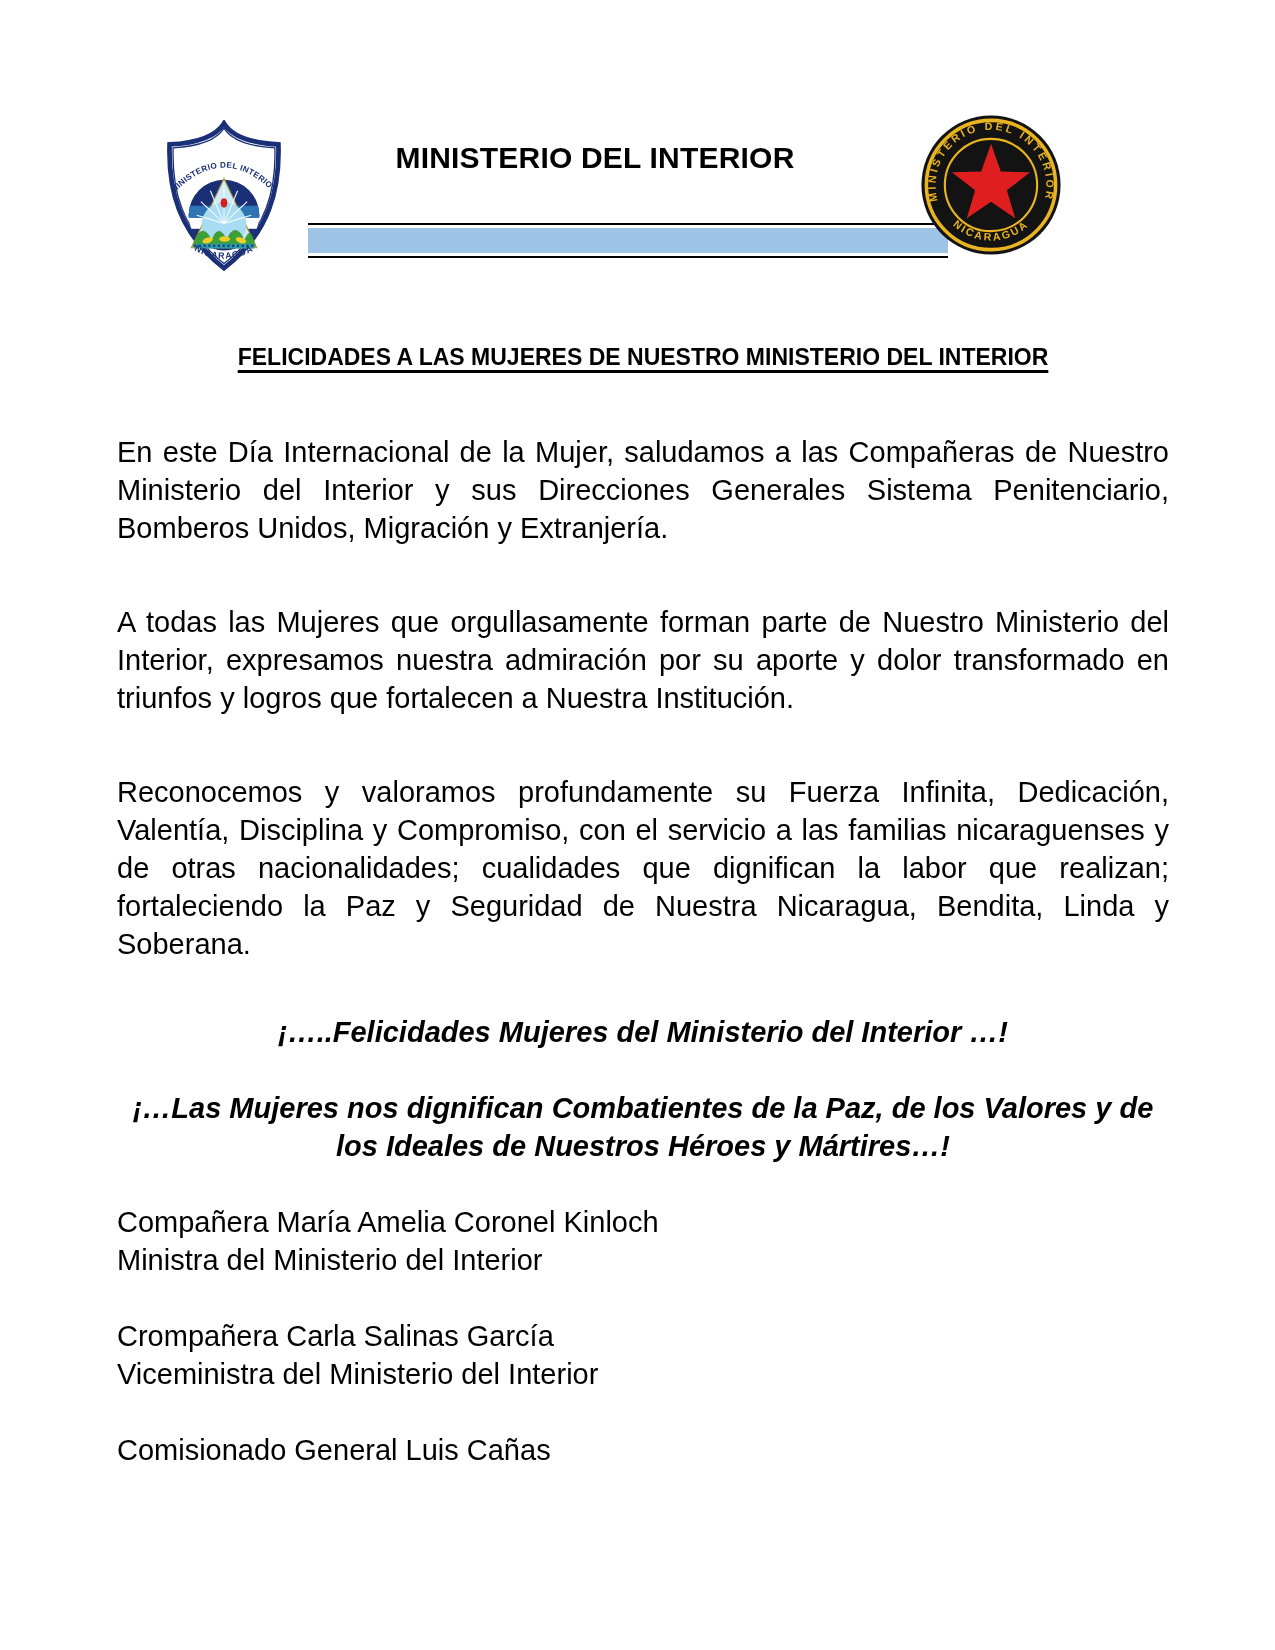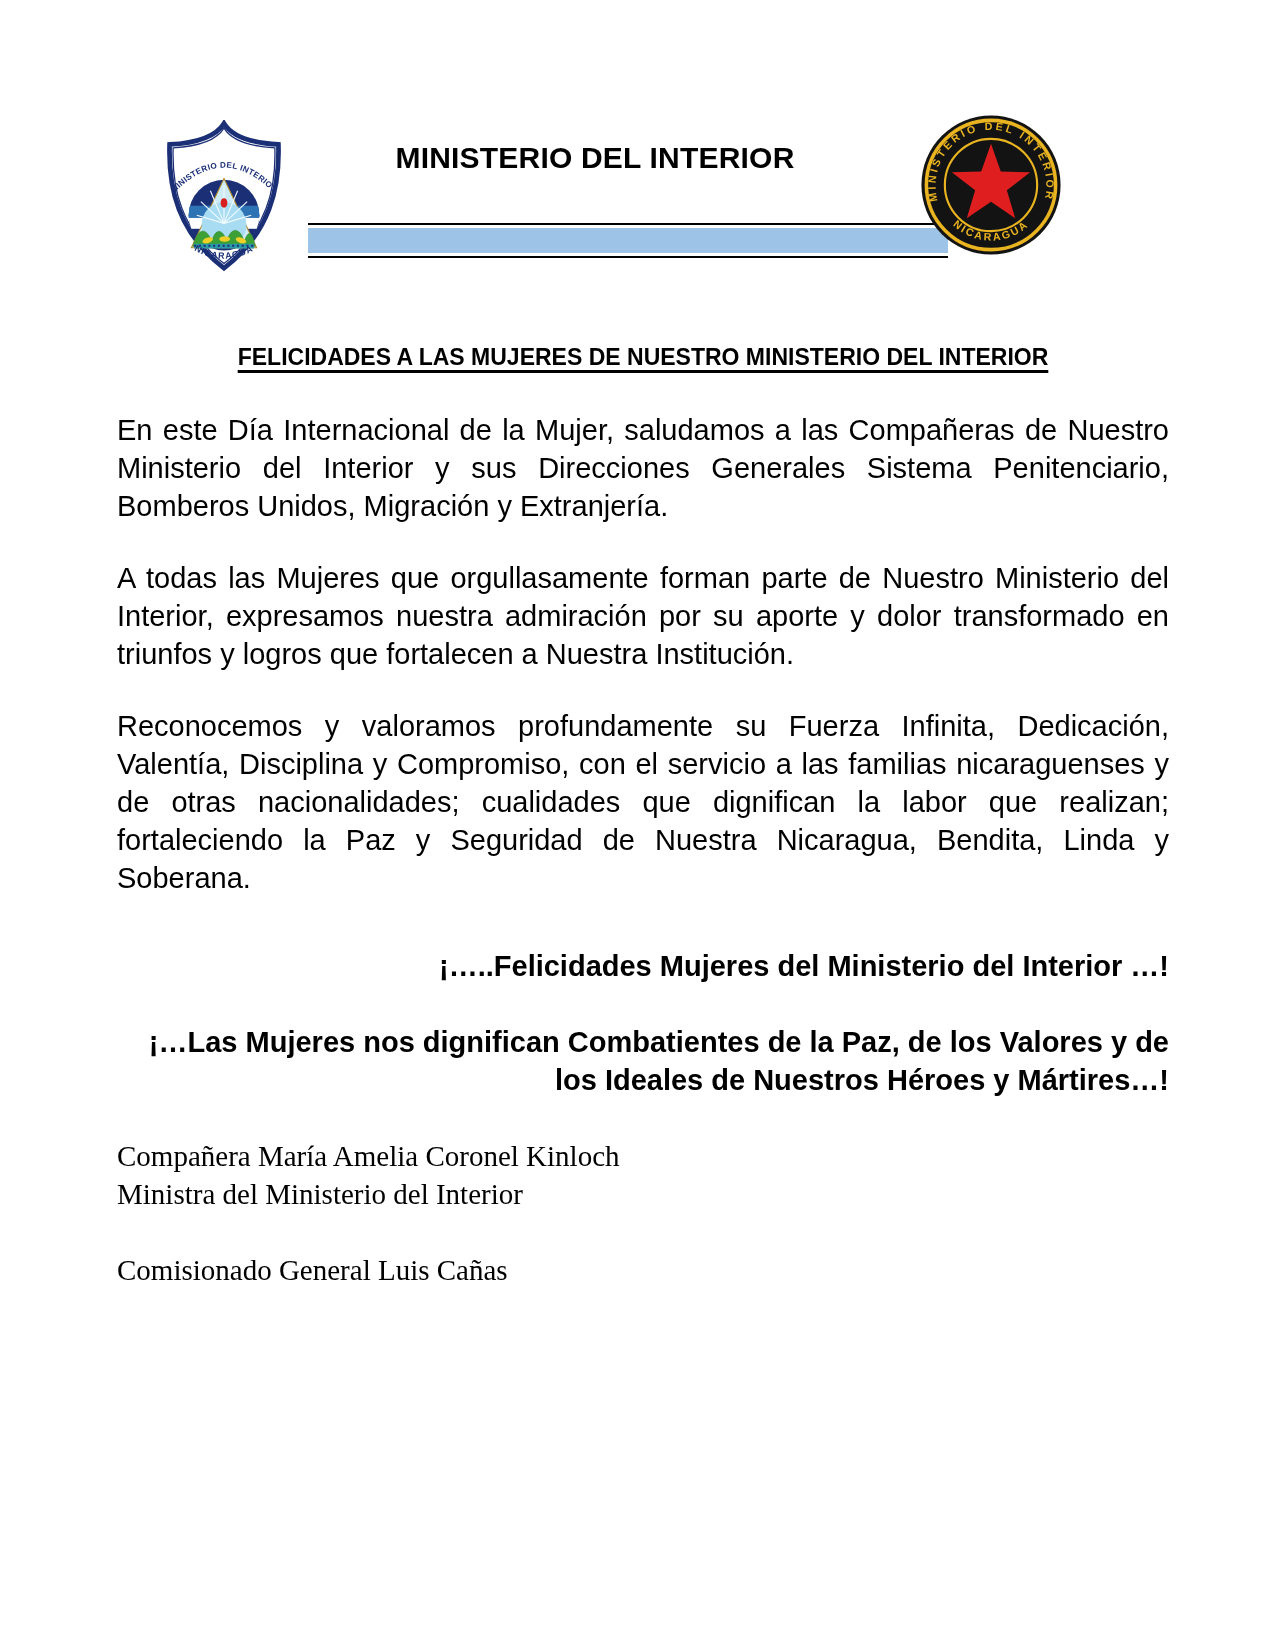--- a/index.html
+++ b/index.html
@@ -32,31 +32,31 @@
   
   .content { margin: 0 106px 0 117px; }
   .doc-heading {
     margin-top: 26px;
     text-align: center; font-weight: bold; font-size: 23px; line-height: 39px;
     text-decoration: underline;
     text-decoration-thickness: 3px;
     text-underline-offset: 5px;
   }
   .para {
-    margin-top: 34px;
+    margin-top: 56px;
     font-size: 29px; line-height: 38px;
     text-align: justify; text-justify: inter-word;
   }
   .slogan {
-    font-weight: bold; text-align: right;
-    font-size: 29px; line-height: 38px;
+    font-weight: bold; text-align: center;
+    font-size: 29px; line-height: 38px; font-style: italic;
   }
   .slogan-1 { margin-top: 50px; }
   .slogan-2 { margin-top: 38px; }
-  .sig { margin-top: 38px; font-size: 29px; line-height: 38px; font-family: Liberation Serif, serif; }
+  .sig { margin-top: 38px; font-size: 29px; line-height: 38px; }
   .sig div { white-space: nowrap; }
 </style>
 </head>
 <body>
 
 <div class="page">
 
   <div class="header">
 
     <div class="logo-left">
@@ -142,17 +142,21 @@
     <div class="para">Reconocemos y valoramos profundamente su Fuerza Infinita, Dedicación, Valentía, Disciplina y Compromiso, con el servicio a las familias nicaraguenses y de otras nacionalidades; cualidades que dignifican la labor que realizan; fortaleciendo la Paz y Seguridad de Nuestra Nicaragua, Bendita, Linda y Soberana.</div>
 
     <div class="slogan slogan-1">¡…..Felicidades Mujeres del Ministerio del Interior …!</div>
     <div class="slogan slogan-2">¡…Las Mujeres nos dignifican Combatientes de la Paz, de los Valores y de los Ideales de Nuestros Héroes y Mártires…!</div>
 
     <div class="sig">
       <div>Compañera María Amelia Coronel Kinloch</div>
       <div>Ministra del Ministerio del Interior</div>
     </div>
     <div class="sig">
+      <div>Crompañera Carla Salinas García</div>
+      <div>Viceministra del Ministerio del Interior</div>
+    </div>
+    <div class="sig">
       <div>Comisionado General Luis Cañas</div>
     </div>
 
   </div>
 </div>
 
 </body></html>

